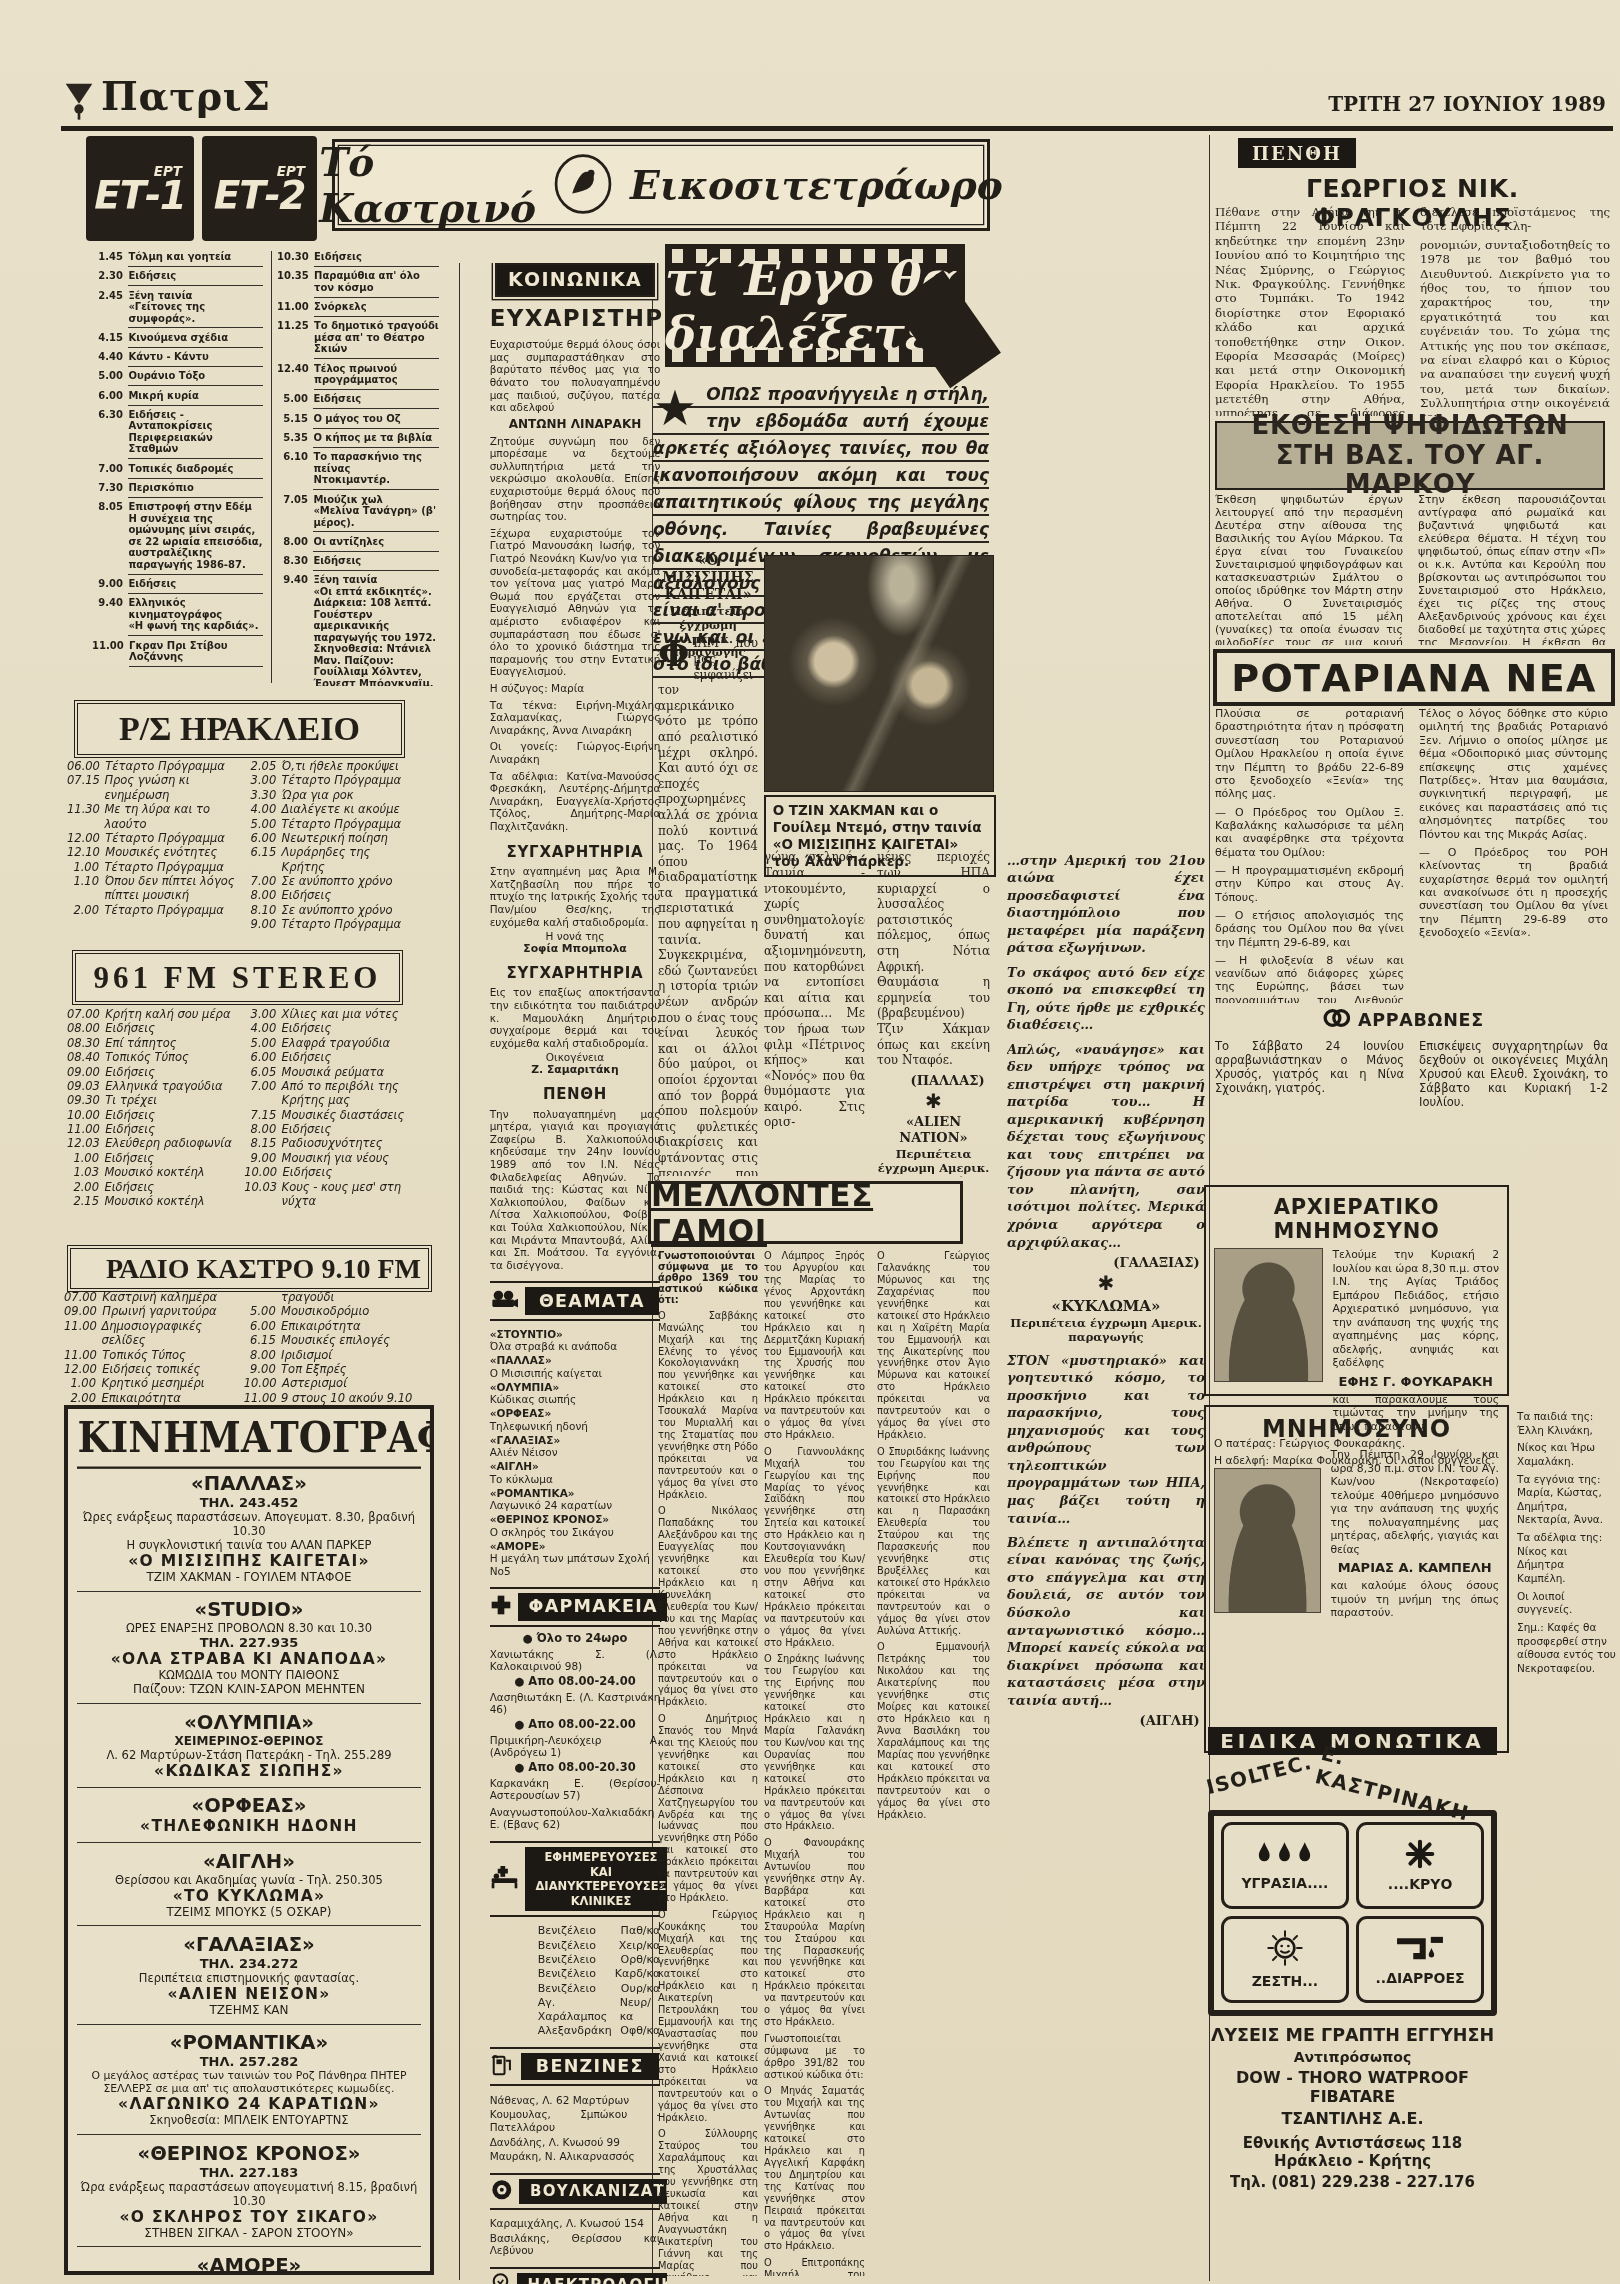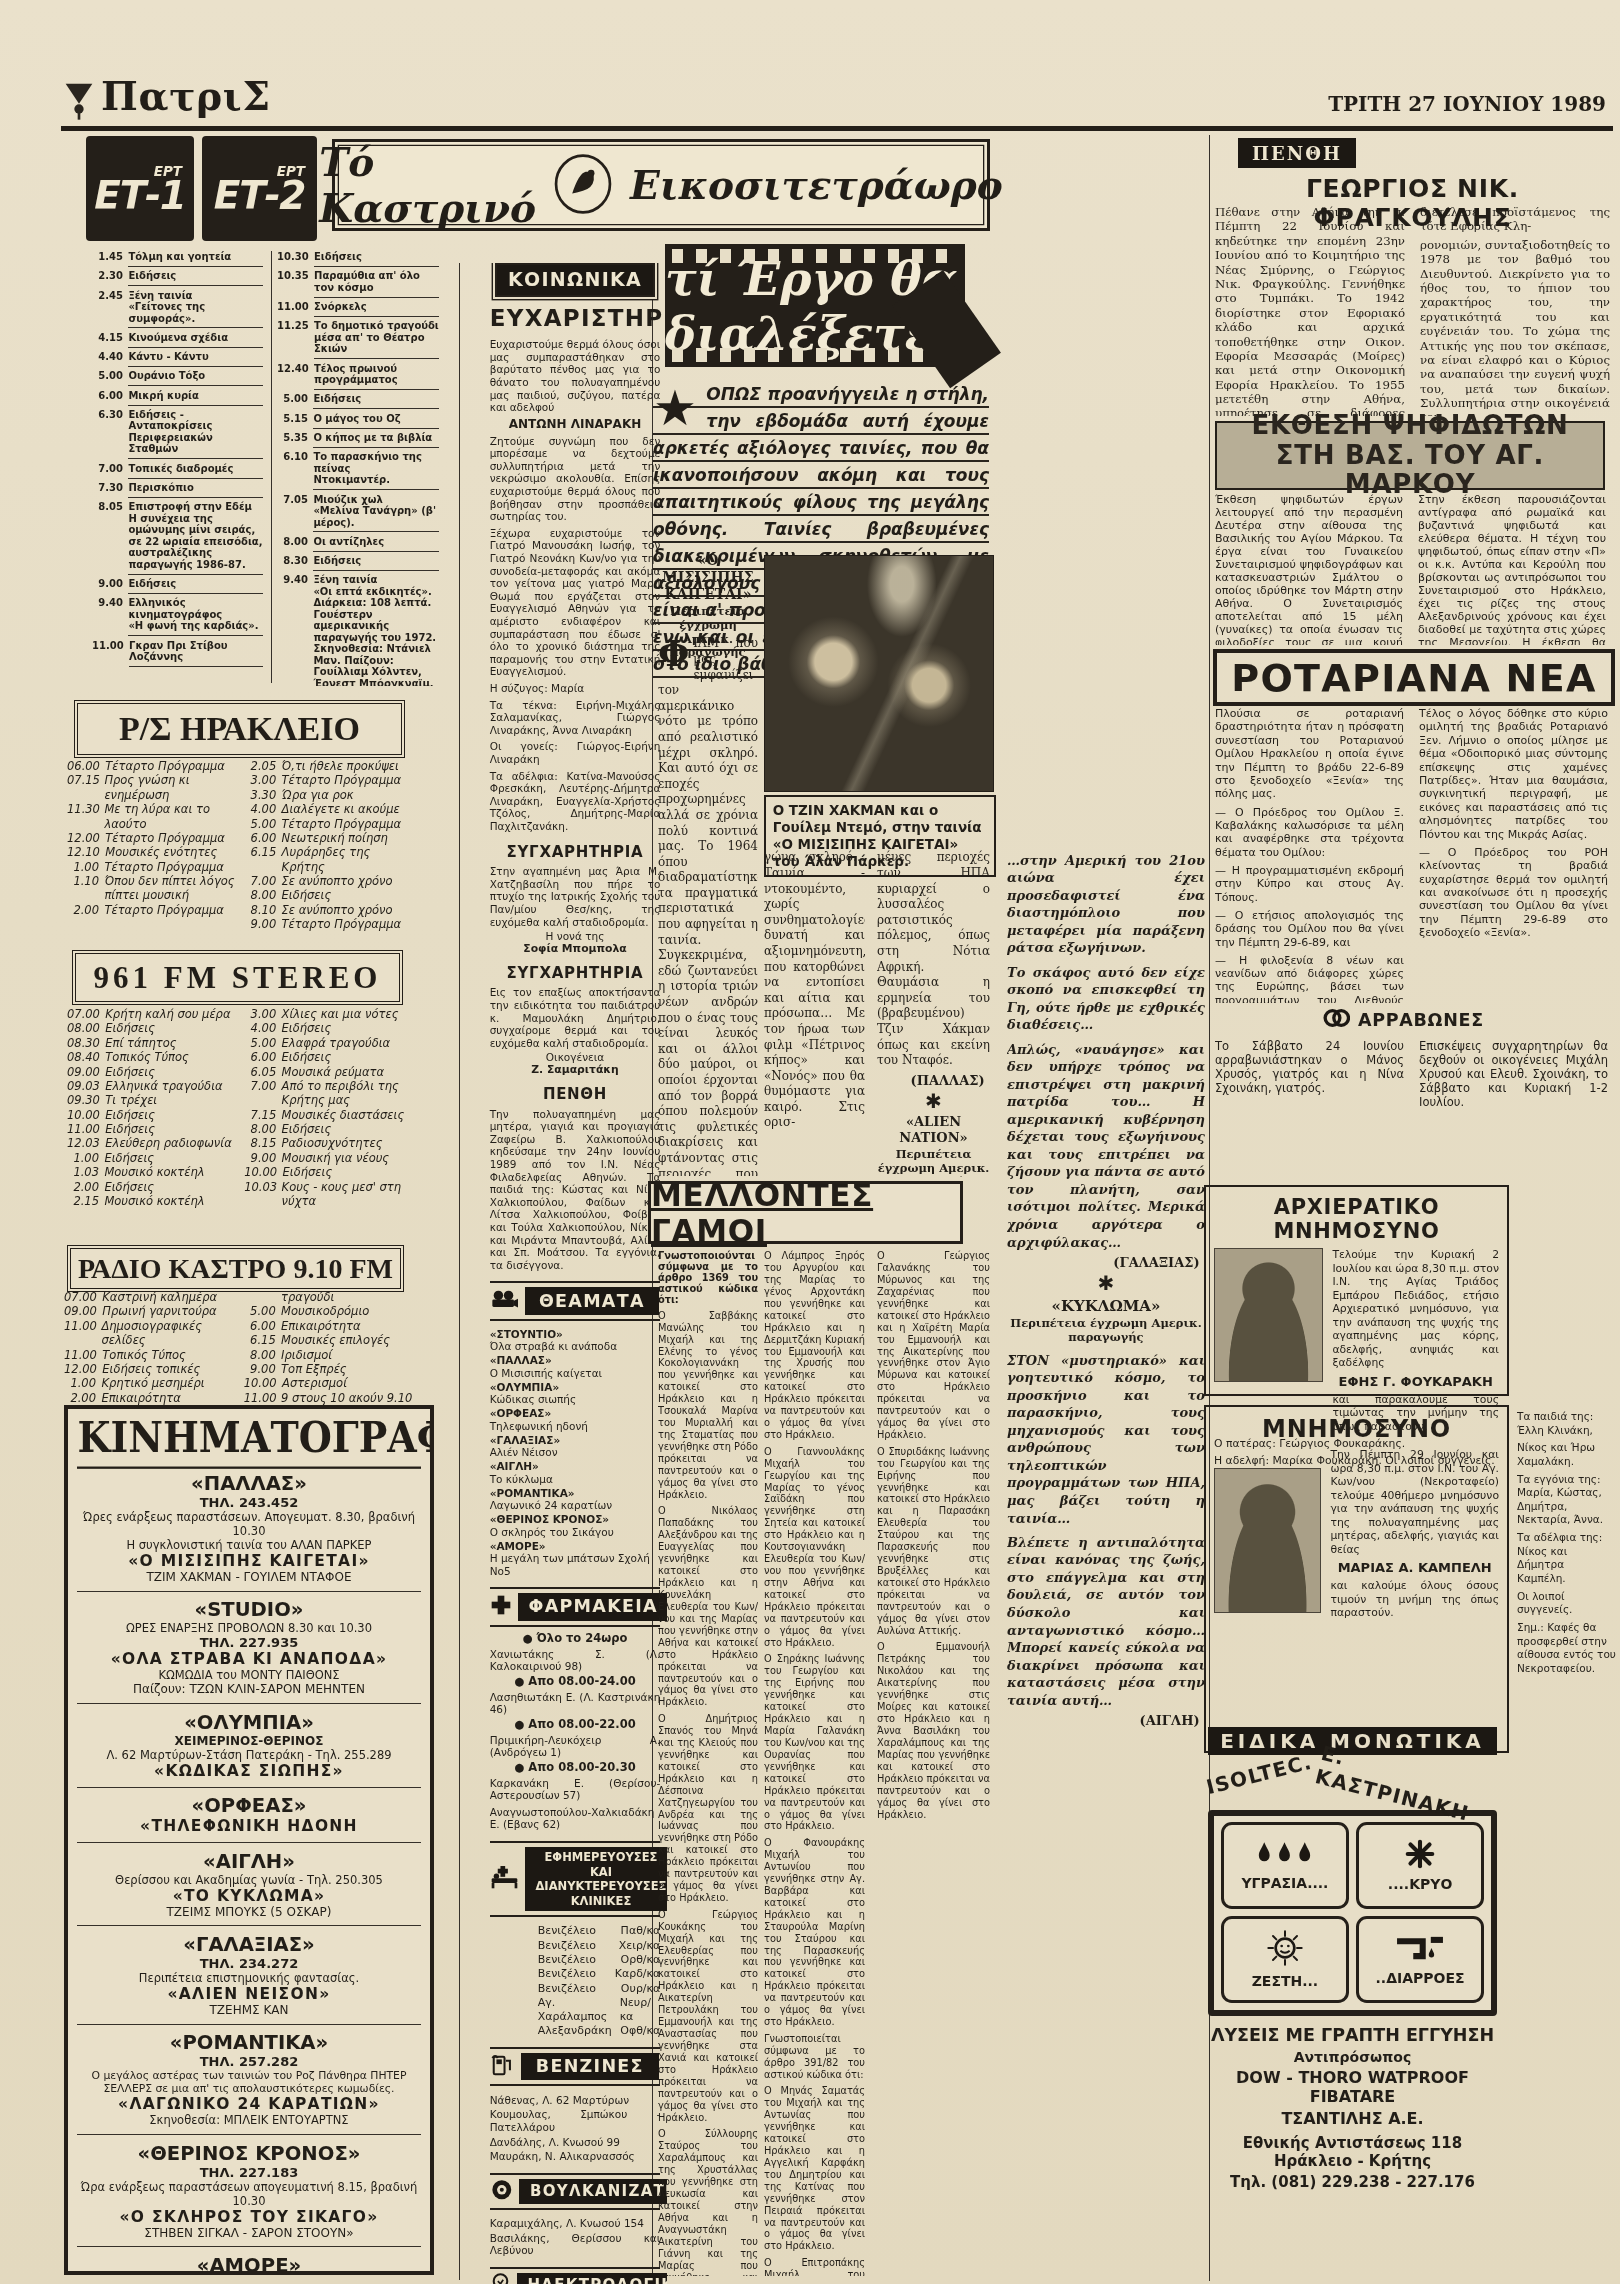--- a/index.html
+++ b/index.html
@@ -453,21 +453,21 @@
           <span class="rt">10.00</span>
           <span>Ειδήσεις</span>
         </div>
         <div class="radio-row">
           <span class="rt">10.03</span>
           <span>Κους - κους μεσ' στη νύχτα</span>
         </div>
       </div>
   </div>
 
-  <div class="abs radio-title-box" style="left:67px;top:1245px;width:329px;height:39px;">
+  <div class="abs radio-title-box" style="left:67px;top:1245px;width:329px;height:39px;padding-left:28px;">
     <span class="radio-title" style="font-size:28px;">ΡΑΔΙΟ ΚΑΣΤΡΟ 9.10 FM</span>
   </div>
   <div class="abs radio-cols" style="left:64px;top:1290px;width:350px;">
     <div class="radio-col">
         <div class="radio-row">
           <span class="rt">07.00</span>
           <span>Καστρινή καλημέρα</span>
         </div>
         <div class="radio-row">
           <span class="rt">09.00</span>

